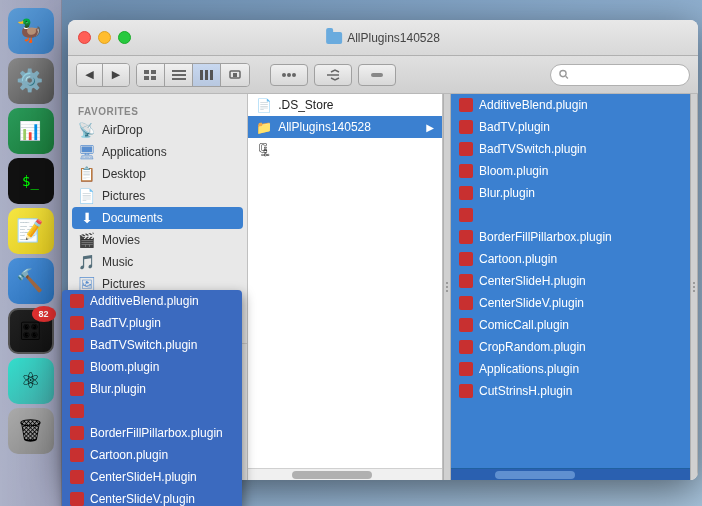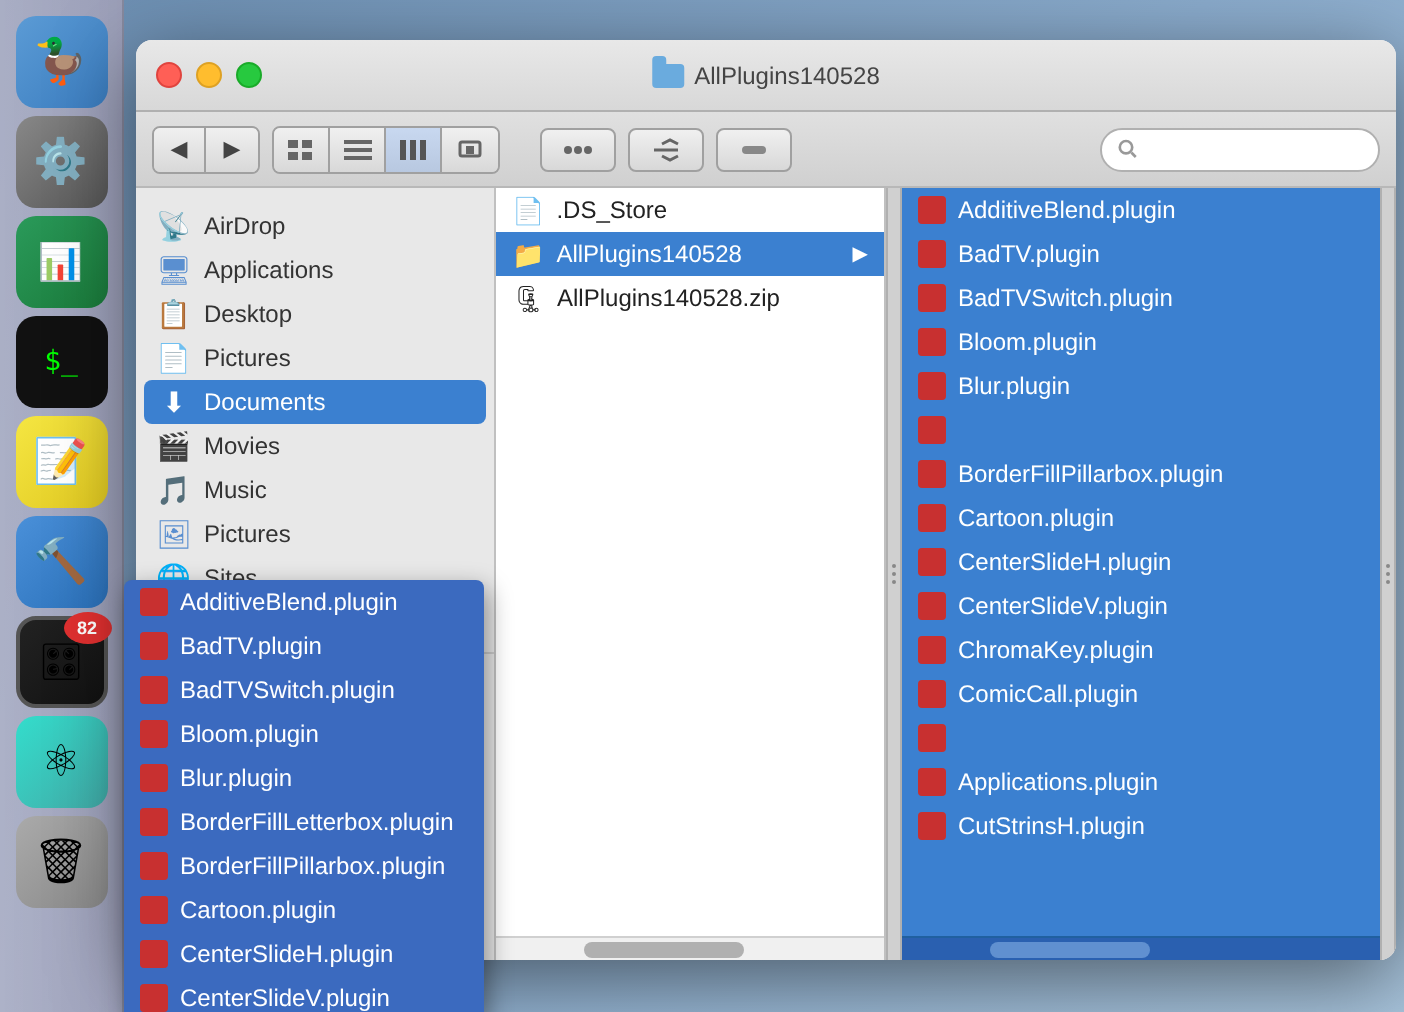--- a/index.html
+++ b/index.html
@@ -481,21 +481,20 @@
     <div class="autocomplete-item">
       <div class="ac-color-icon" style="background:#c83030;"></div>
       <span>Bloom.plugin</span>
     </div>
     <div class="autocomplete-item">
       <div class="ac-color-icon" style="background:#c83030;"></div>
       <span>Blur.plugin</span>
     </div>
     <div class="autocomplete-item">
       <div class="ac-color-icon" style="background:#c83030;"></div>
-      <span>BorderFillLetterbox.plugin</span>
     </div>
     <div class="autocomplete-item">
       <div class="ac-color-icon" style="background:#c83030;"></div>
       <span>BorderFillPillarbox.plugin</span>
     </div>
     <div class="autocomplete-item">
       <div class="ac-color-icon" style="background:#c83030;"></div>
       <span>Cartoon.plugin</span>
     </div>
     <div class="autocomplete-item">
@@ -589,20 +588,21 @@
           <circle cx="4.5" cy="4.5" r="3.5" fill="none" stroke="#999" stroke-width="1.5"></circle>
           <line x1="7.5" y1="7.5" x2="10" y2="10" stroke="#999" stroke-width="1.5"></line>
         </svg>
         <input class="search-input" type="text" placeholder="" style="">
       </div>
     </div>
 
     <div class="content-area">
 
       <div class="sidebar">
+        <div class="sidebar-section-label">FAVORITES</div>
 
         <div class="sidebar-item">
           <span class="si-icon">📡</span>
           <span>AirDrop</span>
         </div>
         <div class="sidebar-item">
           <span class="si-icon">🖥</span>
           <span>Applications</span>
         </div>
         <div class="sidebar-item">
@@ -656,21 +656,20 @@
               <span class="file-icon">📄</span>
               <span>.DS_Store</span>
             </div>
             <div class="file-item selected">
               <span class="file-icon">📁</span>
               <span>AllPlugins140528</span>
               <span class="file-arrow">▶</span>
             </div>
             <div class="file-item">
               <span class="file-icon">🗜</span>
-              <span>AllPlugins140528.zip</span>
             </div>
           </div>
           <div class="hscrollbar">
             <div class="hscrollbar-thumb"></div>
           </div>
         </div>
 
         <div class="resize-handle">
           <div class="resize-dots">
             <div class="resize-dot"></div>
@@ -715,28 +714,25 @@
             <div class="plugin-item">
               <div class="plugin-color-icon" style="background:#c83030;"></div>
               <span>CenterSlideH.plugin</span>
             </div>
             <div class="plugin-item">
               <div class="plugin-color-icon" style="background:#c83030;"></div>
               <span>CenterSlideV.plugin</span>
             </div>
             <div class="plugin-item">
               <div class="plugin-color-icon" style="background:#c83030;"></div>
-              <span>ChromaKey.plugin</span>
-            </div>
-            <div class="plugin-item">
-              <div class="plugin-color-icon" style="background:#c83030;"></div>
               <span>ComicCall.plugin</span>
             </div>
             <div class="plugin-item">
               <div class="plugin-color-icon" style="background:#c83030;"></div>
+              <span>CropRandom.plugin</span>
             </div>
             <div class="plugin-item">
               <div class="plugin-color-icon" style="background:#c83030;"></div>
               <span>Applications.plugin</span>
             </div>
             <div class="plugin-item">
               <div class="plugin-color-icon" style="background:#c83030;"></div>
               <span>CutStrinsH.plugin</span>
             </div>
           </div>

